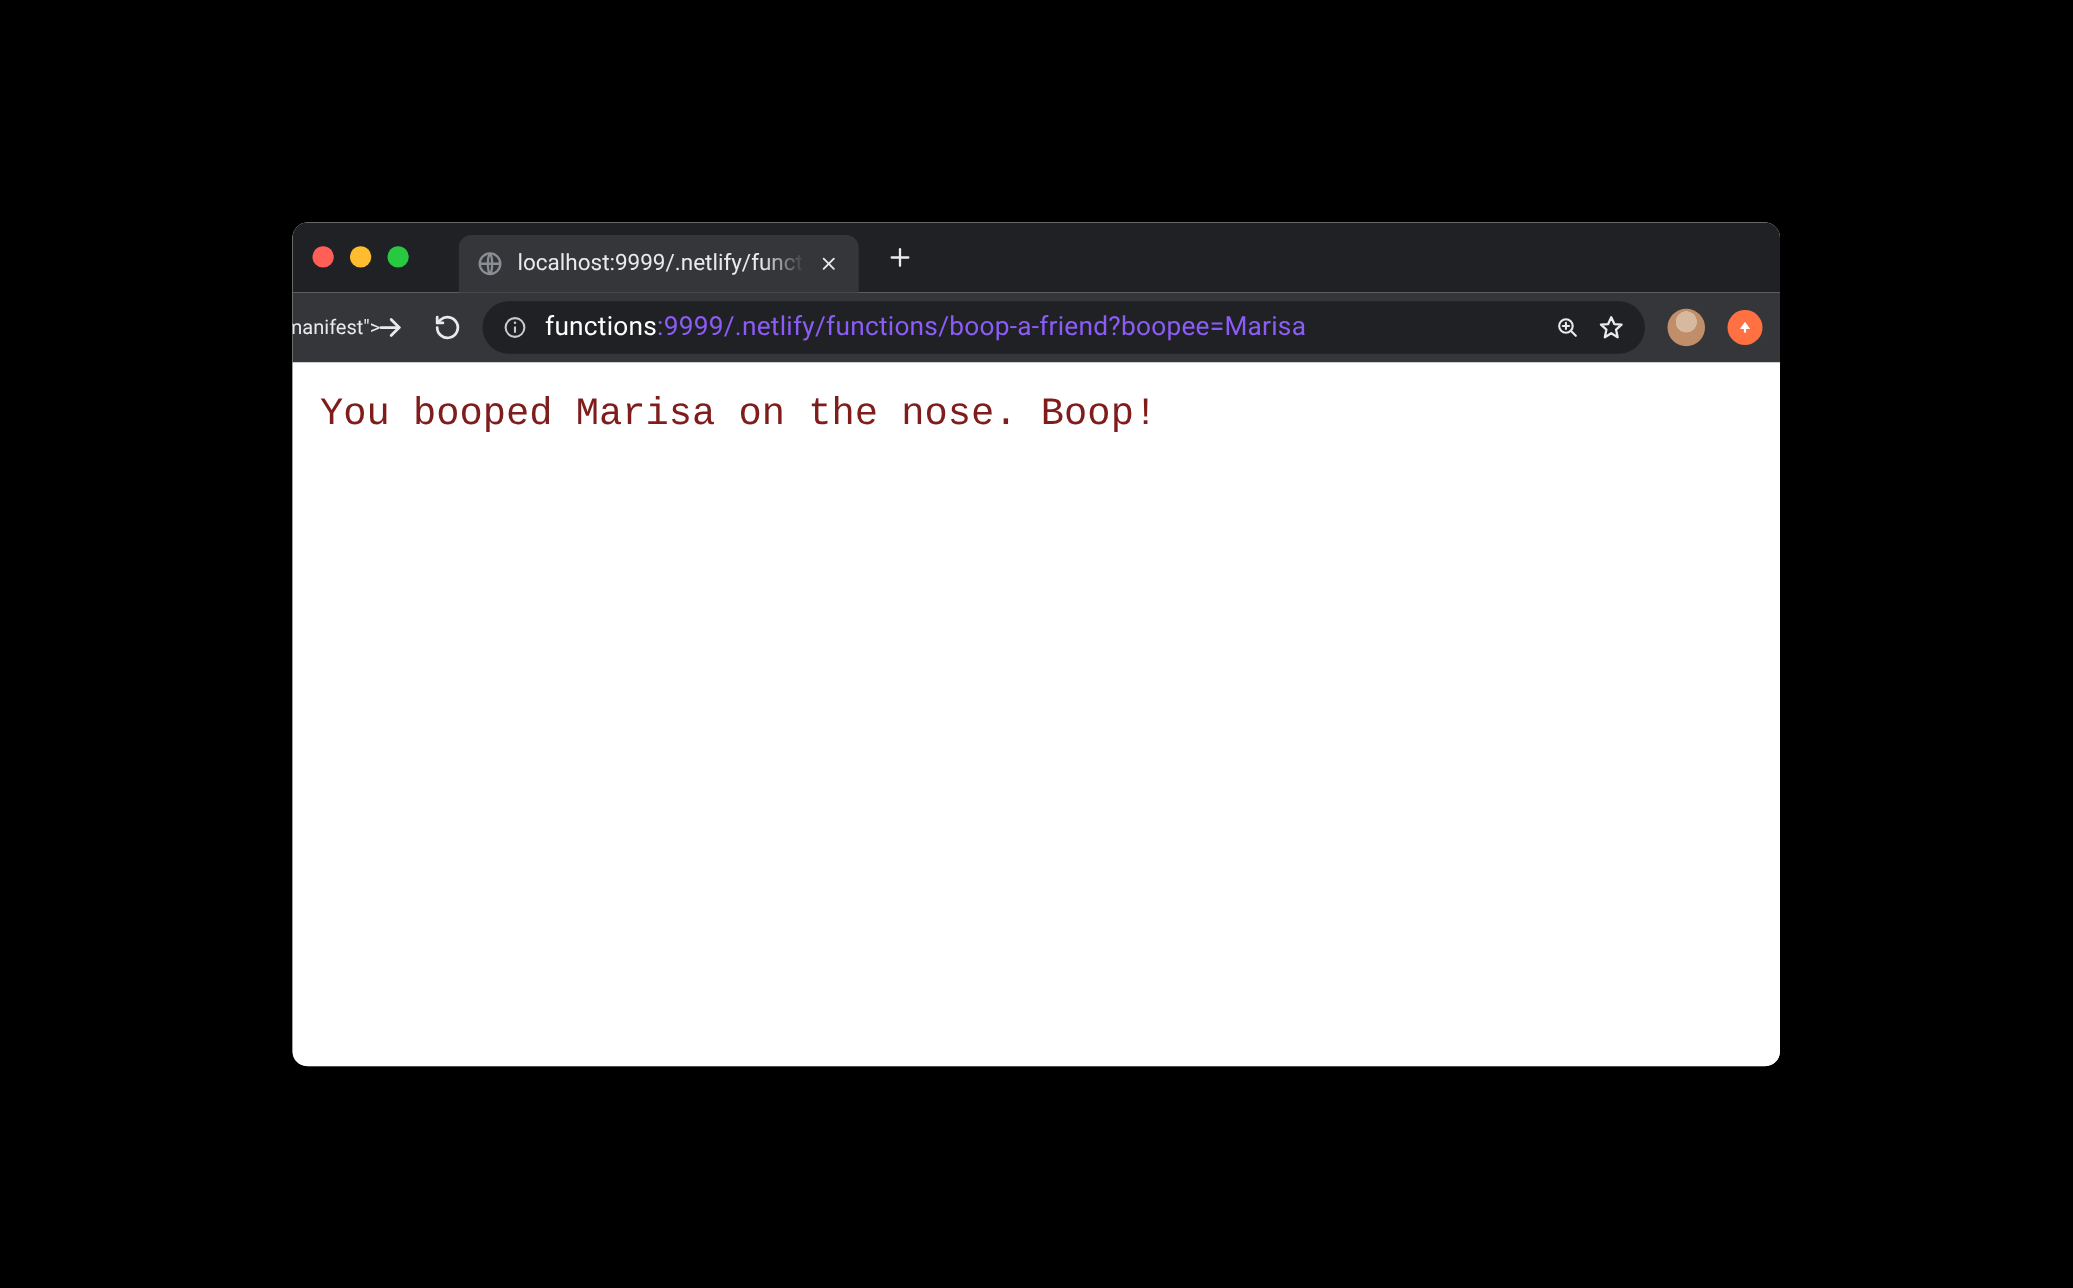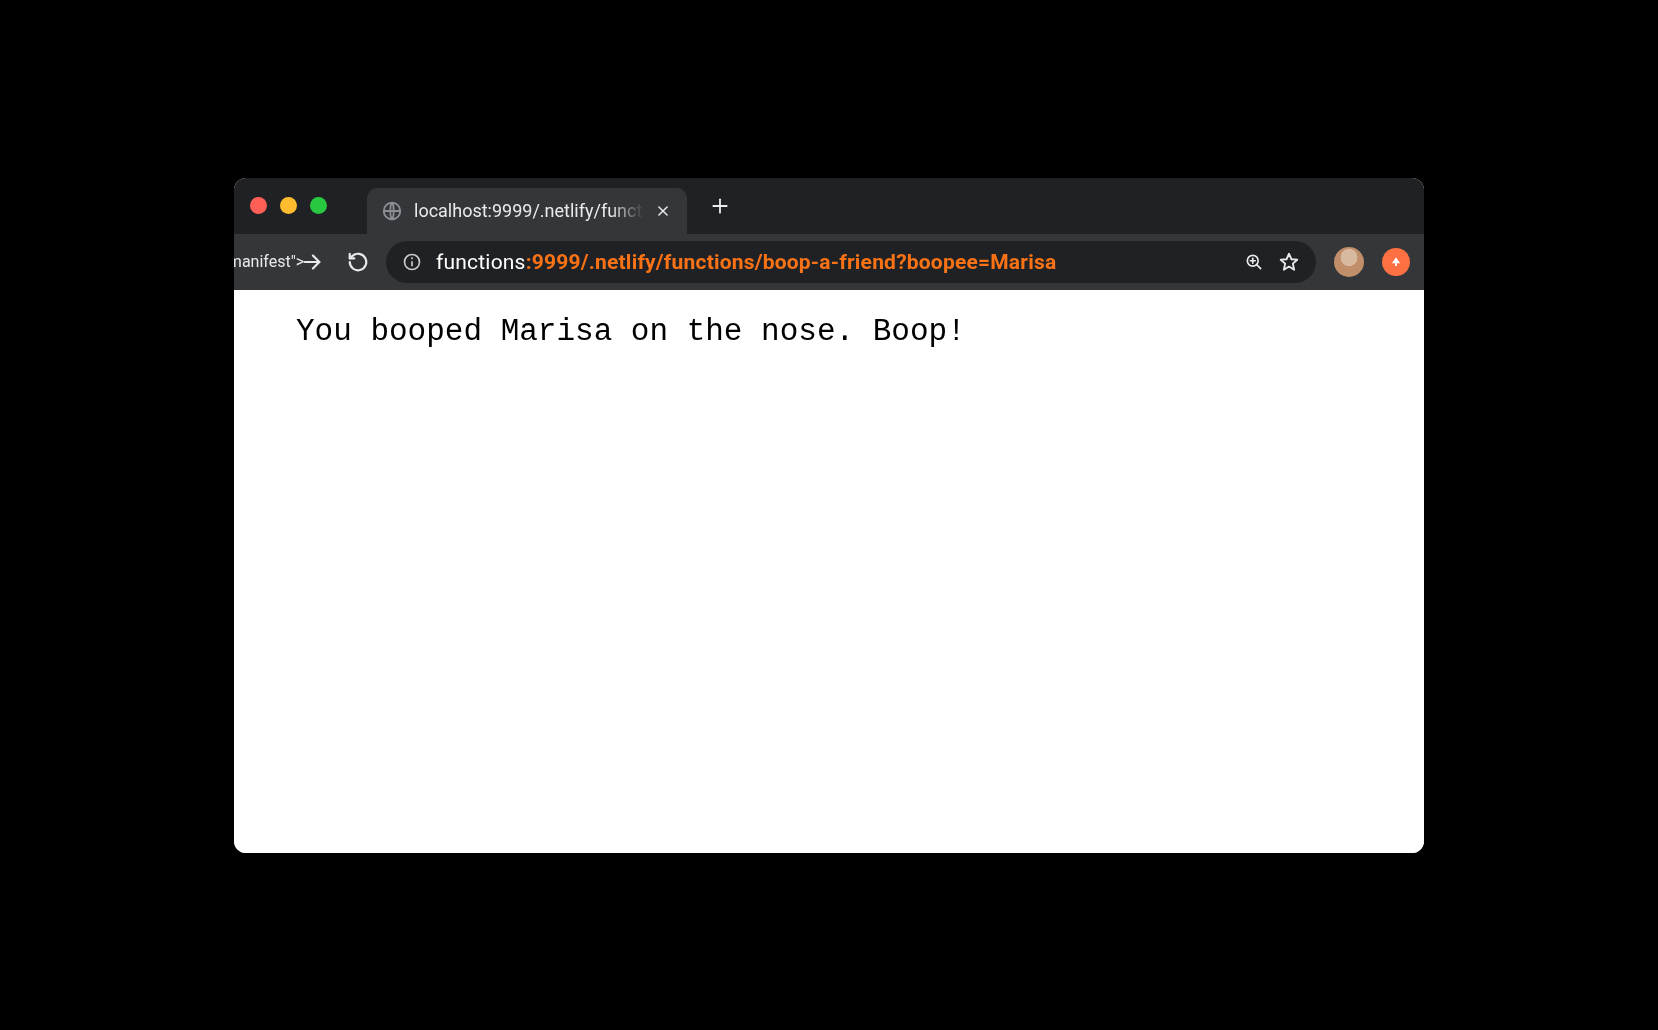--- a/index.html
+++ b/index.html
@@ -115,21 +115,21 @@
     color: #9aa0a6;
   }
   .omnibox .url {
     flex: 1;
     font-size: 21px;
     white-space: nowrap;
     overflow: hidden;
     letter-spacing: 0.2px;
   }
   .omnibox .url .host { color: #ffffff; }
-  .omnibox .url .rest { color: #f97316; font-weight: bold; }
+  .omnibox .url .rest { color: #8b5cf6; }
   .omnibox .ob-icon {
     display: flex; align-items: center; justify-content: center;
     color: #e8eaed;
     cursor: pointer;
   }
 
   .toolbar .avatar {
     width: 30px; height: 30px; border-radius: 50%;
     background: radial-gradient(circle at 50% 35%, #d7b9a0 0 34%, #c08f6a 35% 100%);
     margin-left: 8px;
@@ -144,23 +144,22 @@
   }
 
   .viewport {
     flex: 1;
     background: #fff;
     padding: 24px 22px;
   }
   .page-text {
     font-family: "Courier New", Courier, monospace;
     font-size: 31px;
-    color: #000000;
+    color: #7f1d1d;
     white-space: pre;
-    margin-left: 40px;
   }
 </style>
 </head>
 <body>
 
 <div class="browser-window">
 
   <div class="tab-strip">
     <div class="traffic-lights">
       <div class="tl red"></div>

